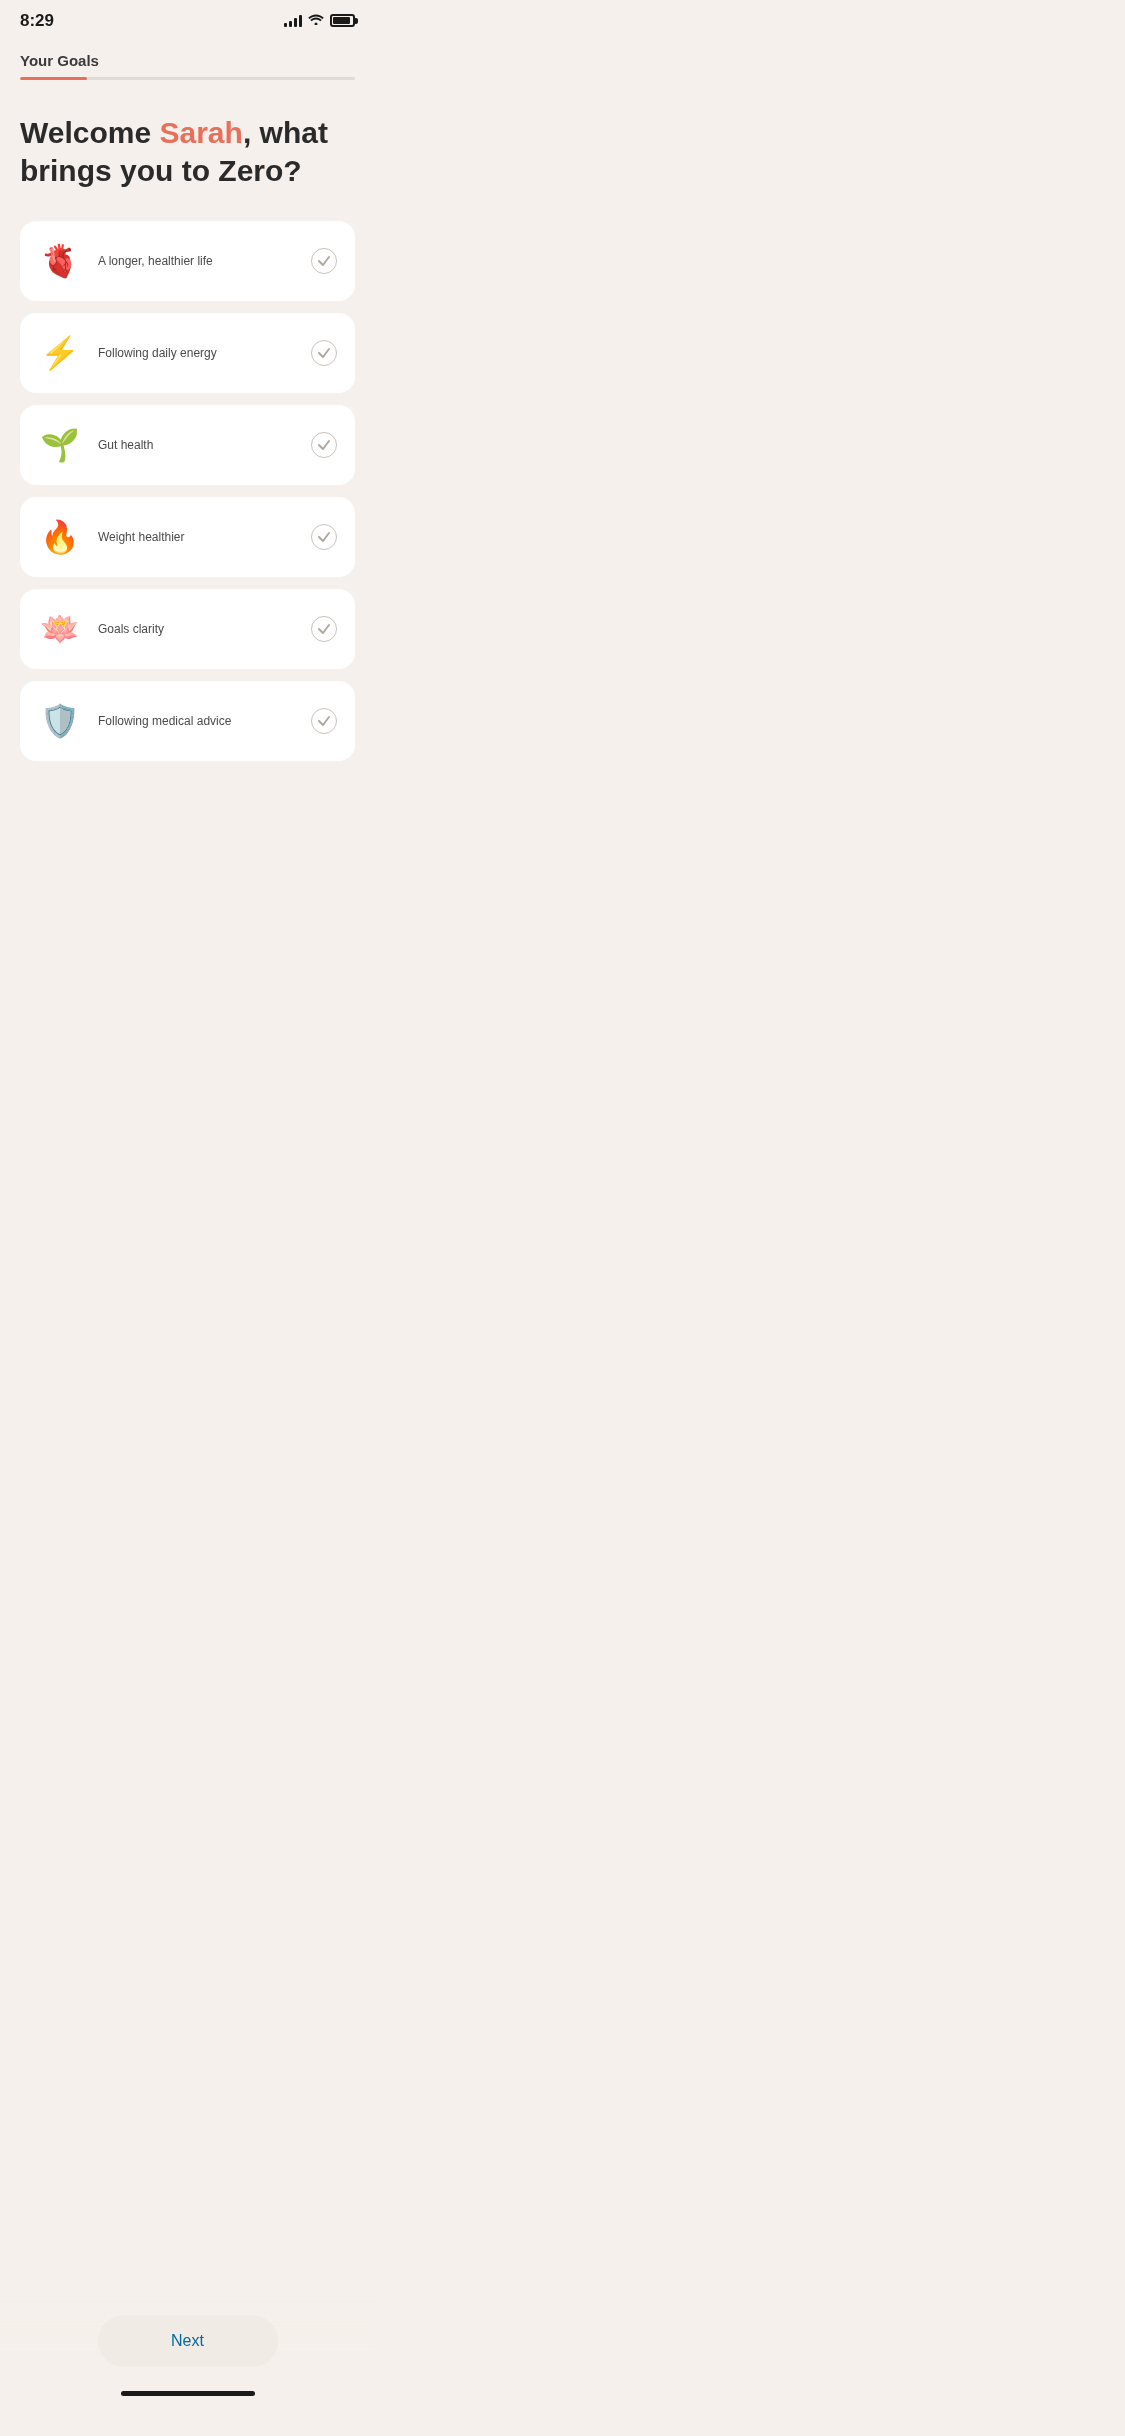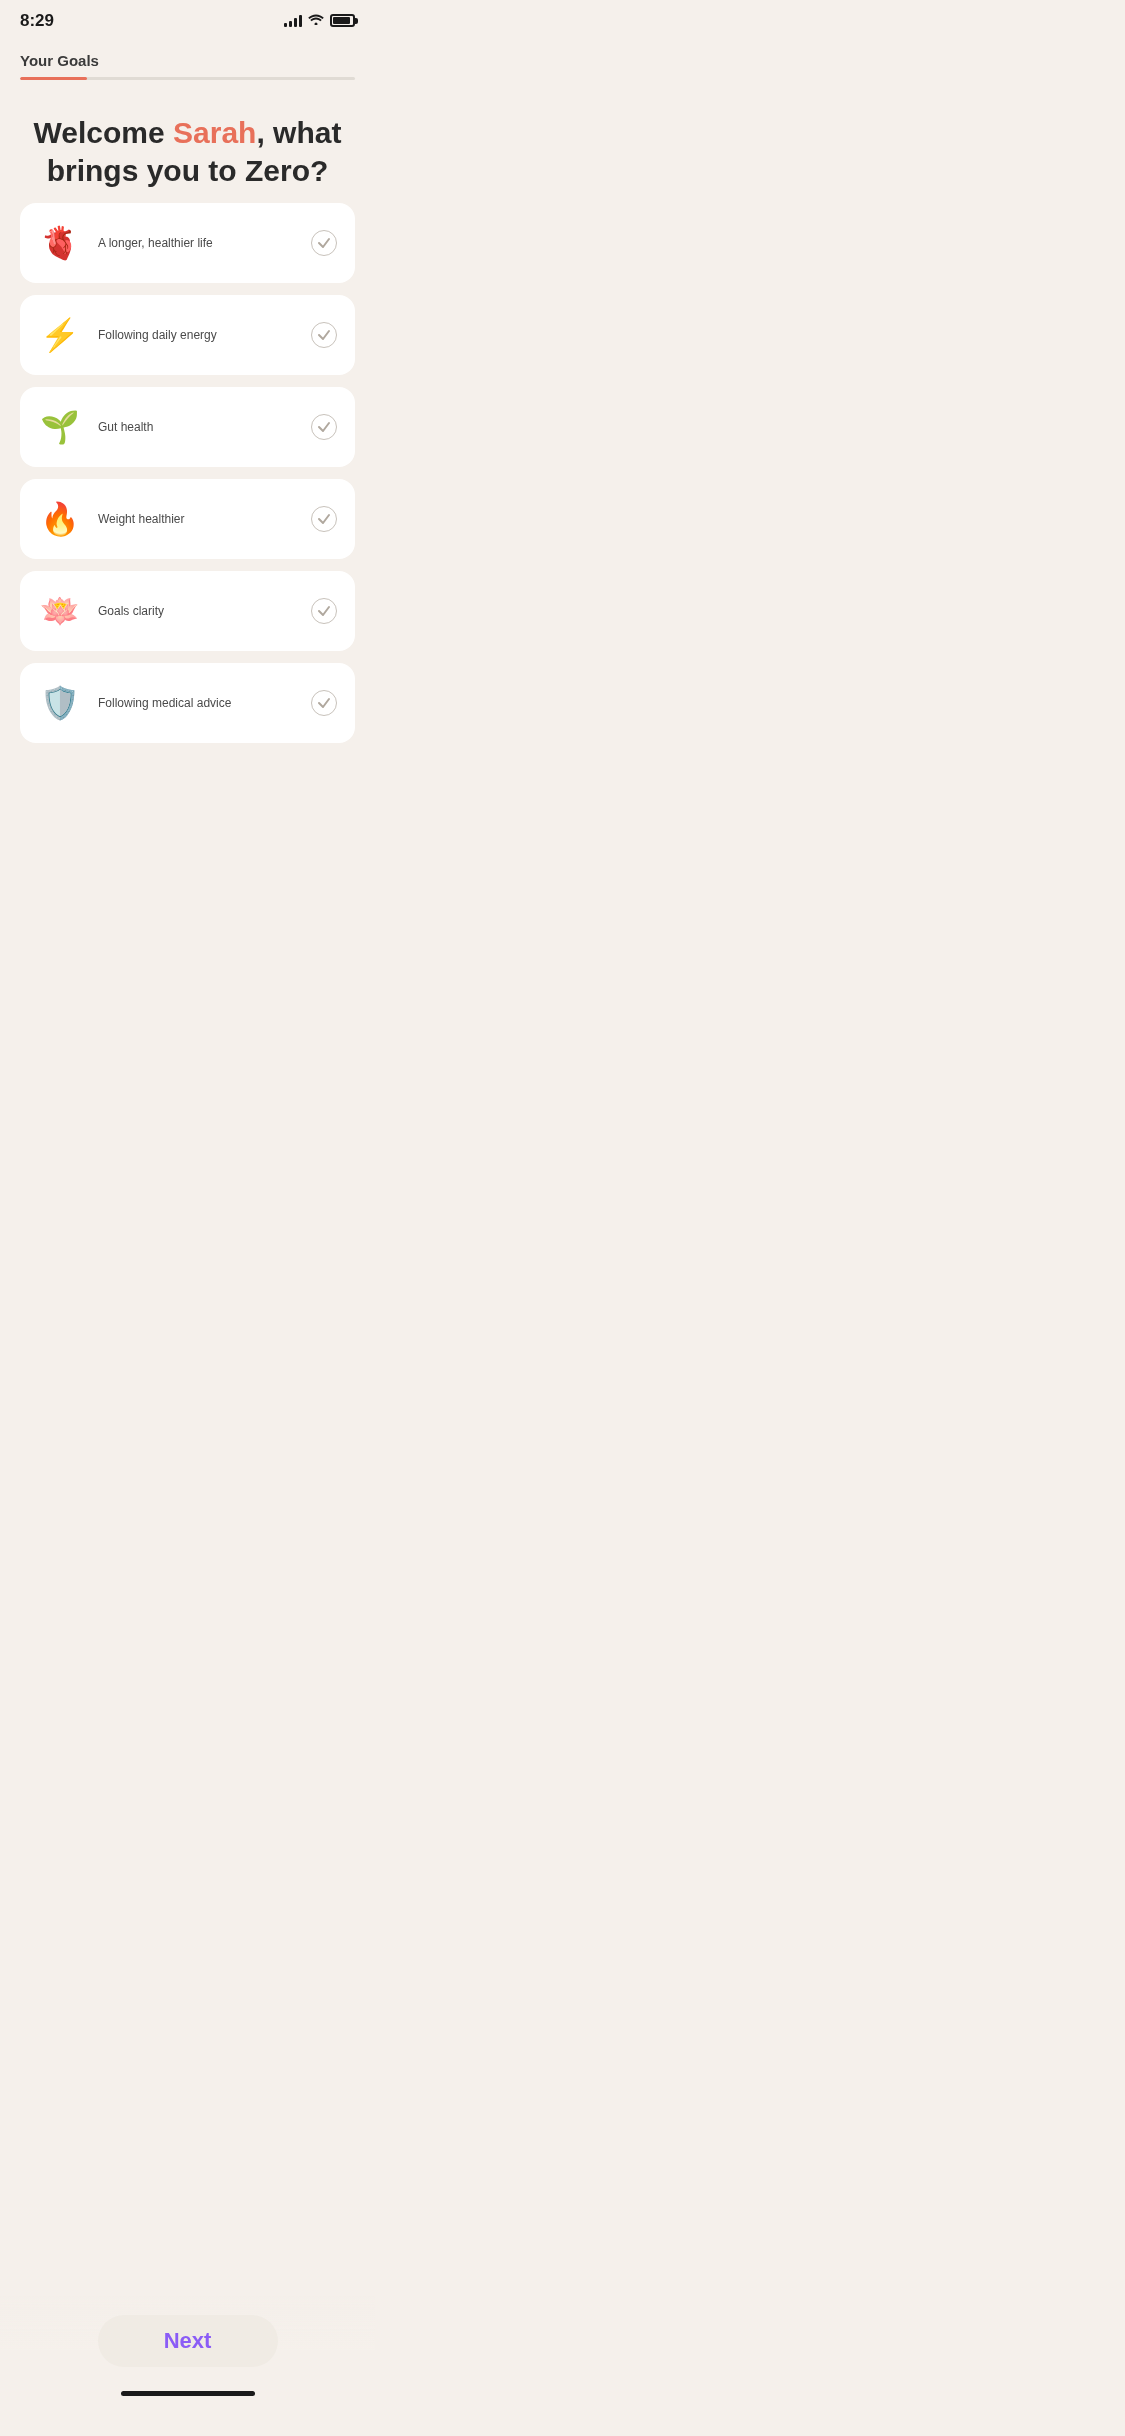--- a/index.html
+++ b/index.html
@@ -114,22 +114,22 @@
 
     .content {
       padding: 30px 20px 20px 20px;
     }
 
     .welcome-heading {
       font-size: 30px;
       font-weight: 700;
       color: #2a2a2a;
       line-height: 1.25;
-      text-align: center;
-      margin-bottom: 14px;
+      text-align: left;
+      margin-bottom: 32px;
     }
 
     .welcome-heading .name {
       color: #e8705a;
     }
 
     .goals-list {
       display: flex;
       flex-direction: column;
       gap: 12px;
@@ -195,23 +195,23 @@
       align-items: center;
       gap: 16px;
     }
 
     .next-button {
       width: 180px;
       height: 52px;
       background: #f0ebe4;
       border-radius: 30px;
       border: none;
-      font-size: 22px;
-      font-weight: 700;
-      color: #8b5cf6;
+      font-size: 16px;
+      font-weight: 400;
+      color: #0369a1;
       cursor: pointer;
       display: flex;
       align-items: center;
       justify-content: center;
     }
 
     .home-indicator {
       width: 134px;
       height: 5px;
       background: #1a1a1a;

